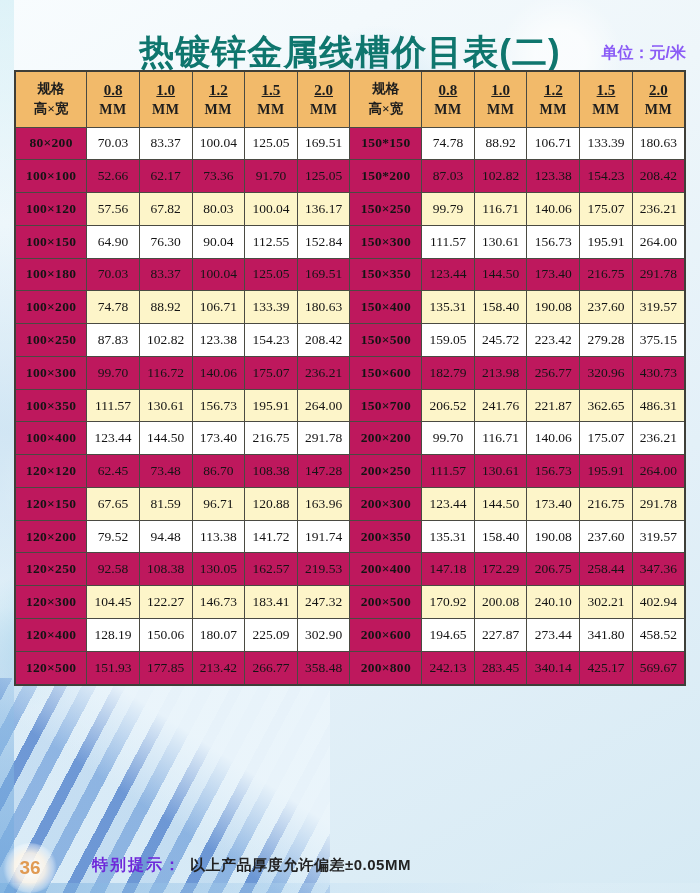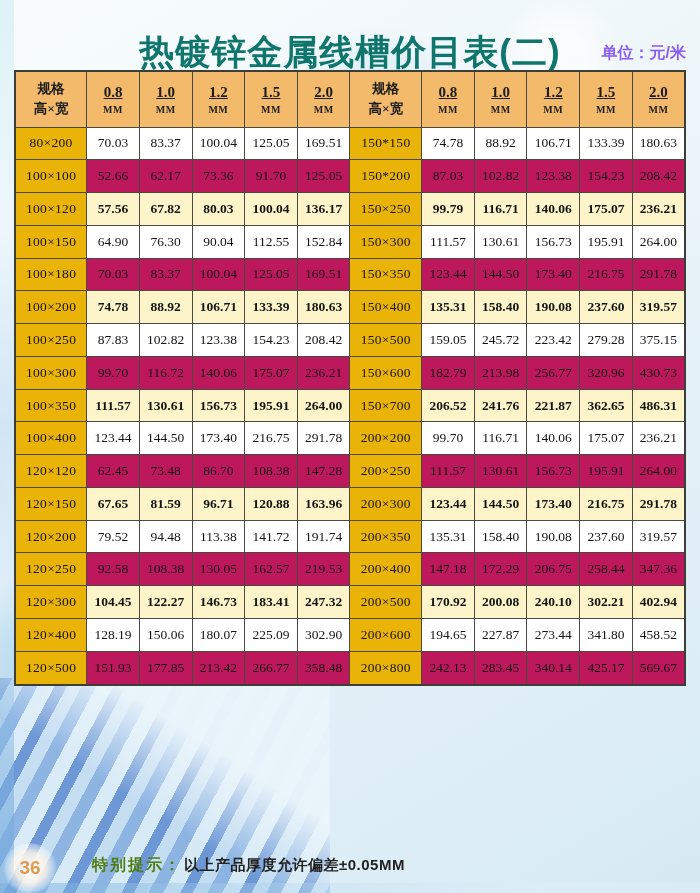--- a/index.html
+++ b/index.html
@@ -69,40 +69,40 @@
     padding: 0; overflow: hidden;
   }
   col.c-spec { width: 10.7%; }
   col.c-val  { width: 7.86%; }
   thead th {
     background: #f2ba6a;
     height: 56px;
     font-weight: 700; color: #1d1d1d;
   }
   thead th .h-val  { font-size: 15px; line-height: 1.4; text-decoration: underline; }
-  thead th .h-unit { font-size: 10px; line-height: 1.3; letter-spacing: .5px; }
+  thead th .h-unit { font-size: 14px; line-height: 1.3; letter-spacing: .5px; }
   thead th.spec-h  { font-size: 13.5px; line-height: 1.5; font-weight: 700; }
   tbody td {
     font-size: 13.5px; color: #141414;
   }
   tbody td.spec {
-    background: #eab308;
-    font-weight: 400; letter-spacing: .3px;
+    background: #be185d;
+    font-weight: 700; letter-spacing: .3px;
   }
   tr.row-white  td.val { background: #ffffff; }
   tr.row-blue   td.val { background: #be185d; }
-  tr.row-yellow td.val { background: #fdf5c9; font-weight: bold; }
+  tr.row-yellow td.val { background: #fdf5c9; }
   
   .footer-note {
     position: absolute; left: 92px; top: 855px;
     font-size: 15px; font-weight: 700; color: #222;
     letter-spacing: .5px;
   }
   .footer-note .note-label {
-    color: #4d7c0f; font-size: 16px; letter-spacing: 2px; margin-right: 2px;
+    color: #6d28d9; font-size: 16px; letter-spacing: 2px; margin-right: 8px;
   }
   .page-badge {
     position: absolute; left: 2px; top: 843px;
     width: 56px; height: 50px; border-radius: 50%;
     background: radial-gradient(circle,
       rgba(255,255,255,.95) 0%, rgba(255,246,233,.85) 40%,
       rgba(255,255,255,.35) 62%, rgba(255,255,255,0) 72%);
     display: flex; align-items: center; justify-content: center;
     color: #e09a52; font-size: 19px; font-weight: 700;
     font-family: "Liberation Sans", sans-serif;

